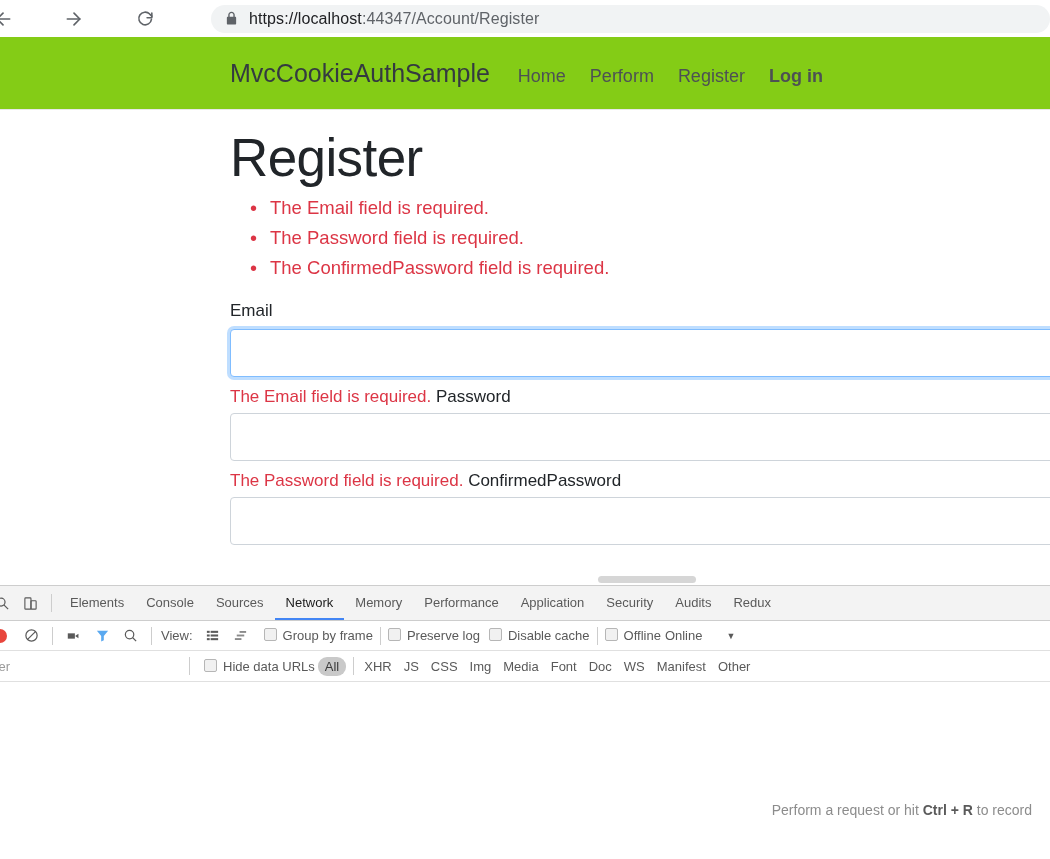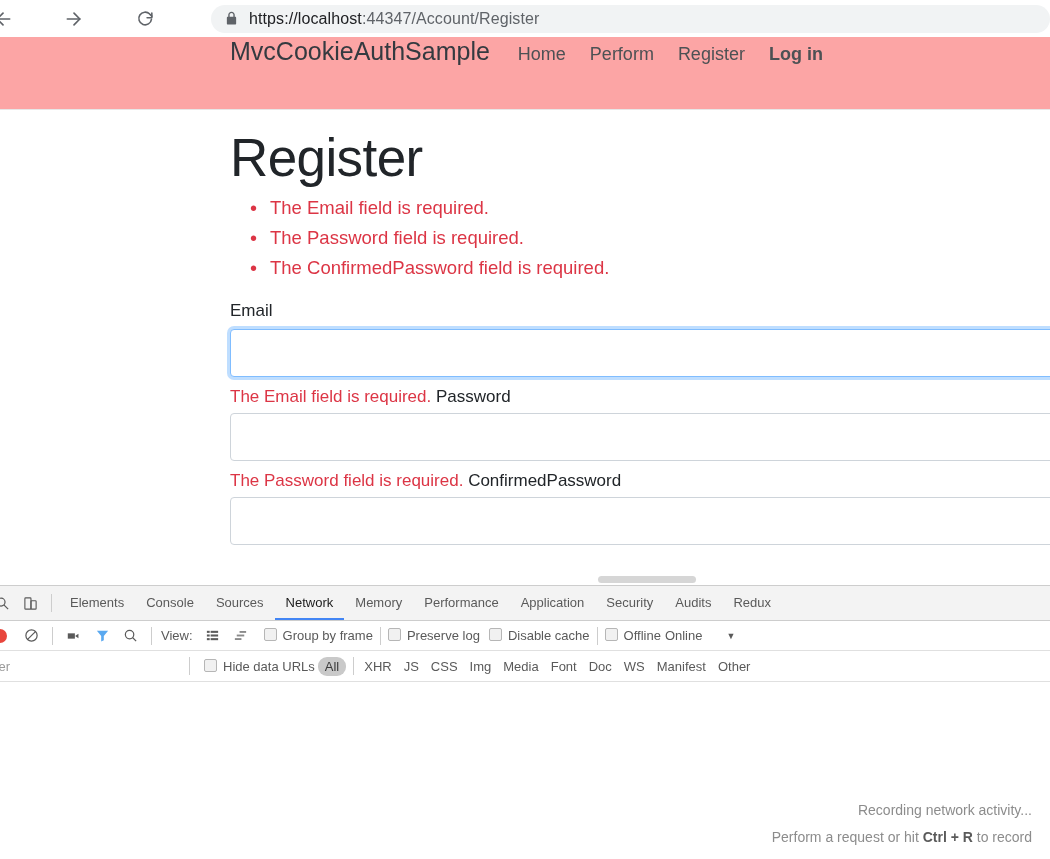--- a/index.html
+++ b/index.html
@@ -75,22 +75,23 @@
     position: absolute;
     top: 37px; left: 0;
     width: 1050px;
     height: 548px;
     background: #ffffff;
     overflow: hidden;
   }
   .navbar {
     height: 73px;
     border-bottom: 1px solid #e7e7e7;
-    background: #fca5a5;
-    display: flex;
+    background: #84cc16;
+    display: flex;
+    align-items: center;
     box-sizing: border-box;
   }
   .navbar-inner {
     margin-left: 230px;
     display: flex;
     align-items: baseline;
   }
   .brand {
     font-size: 25px;
     color: #343a40;
@@ -520,19 +521,18 @@
       <span class="filter-type">Media</span>
       <span class="filter-type">Font</span>
       <span class="filter-type">Doc</span>
       <span class="filter-type">WS</span>
       <span class="filter-type">Manifest</span>
       <span class="filter-type">Other</span>
     </div>
 
     <div class="dt-body">
       <div class="empty-msg">
-        <div>Recording network activity...</div>
         <div><span>Perform a request or hit </span><span class="b">Ctrl + R</span><span> to record</span></div>
       </div>
     </div>
 
   </div>
 </div>
 
 </body></html>

